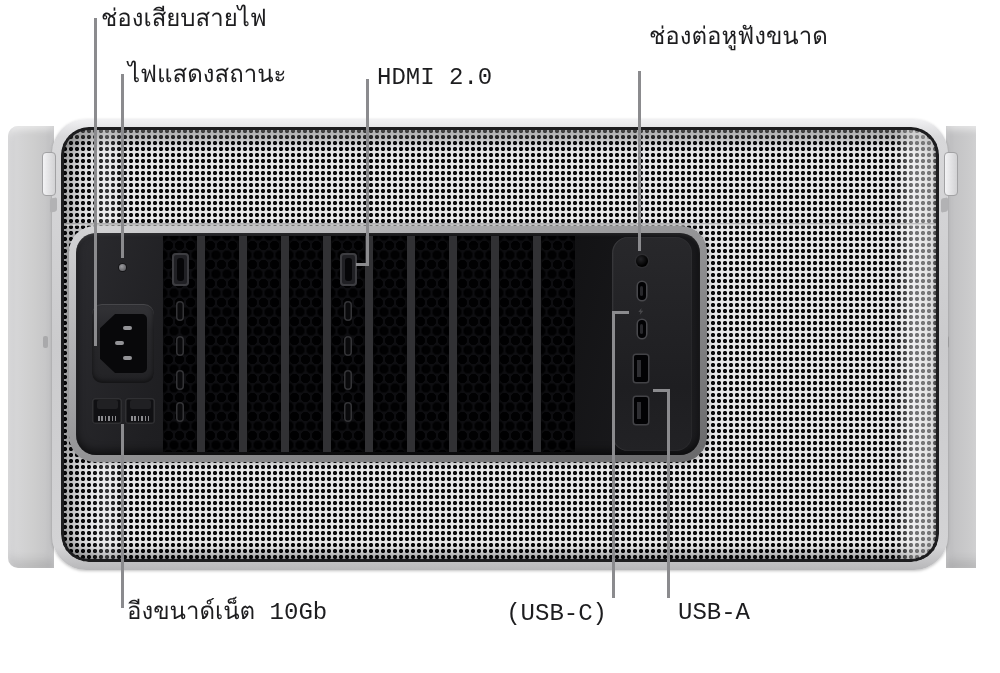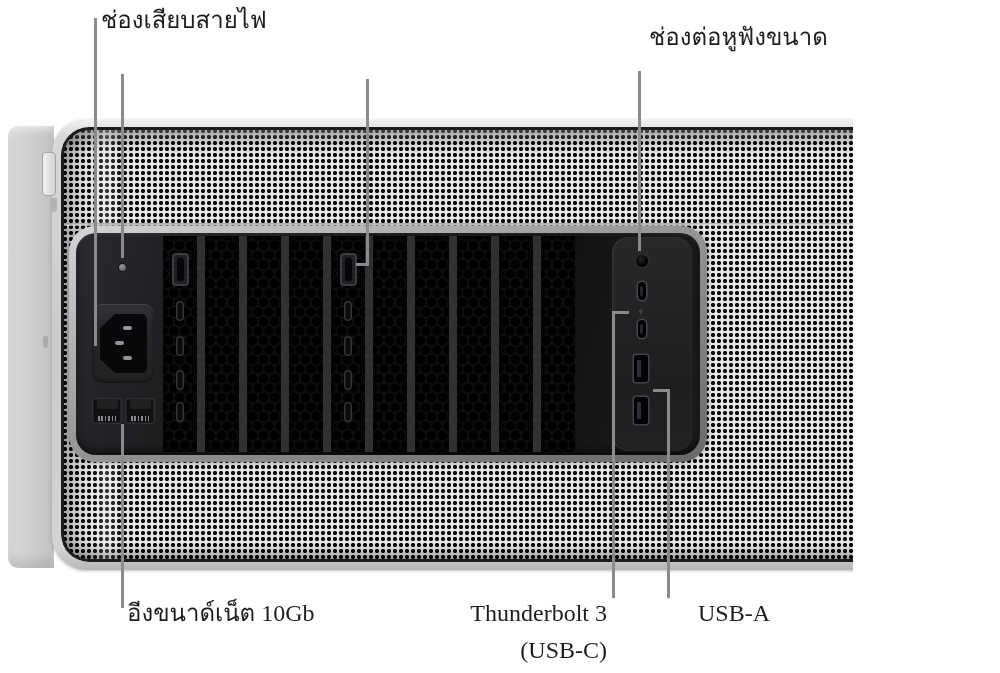--- a/index.html
+++ b/index.html
@@ -1,17 +1,17 @@
 <!DOCTYPE html>
 <html><head>
 <meta charset="utf-8">
 <style>
   html,body{margin:0;padding:0;background:#fff;}
-  .stage{position:relative;width:853px;height:673px;background:#ffffff;overflow:hidden;
-         font-family:Liberation Serif, serif;color:#1d1d1f;}
+  .stage{position:relative;width:976px;height:673px;background:#ffffff;overflow:hidden;
+         font-family:Liberation Mono, monospace;color:#1d1d1f;}
 
   
   .slab{position:absolute;top:126px;height:442px;width:46px;z-index:1;}
   .slab.left{left:8px;border-radius:10px 0 0 10px;
     background:linear-gradient(90deg,#d9d9db,#cecece 55%,#c2c2c4);
     box-shadow:inset 0 -8px 10px rgba(0,0,0,.10),inset 0 4px 6px rgba(255,255,255,.5);}
   .slab.right{left:946px;border-radius:0 10px 10px 0;
     background:linear-gradient(270deg,#dcdcde,#cccccd 45%,#bfbfc1);
     box-shadow:inset 0 -8px 10px rgba(0,0,0,.10),inset 0 4px 6px rgba(255,255,255,.5);}
   .latch{position:absolute;width:14px;height:44px;top:152px;border-radius:4px;z-index:3;
@@ -96,29 +96,30 @@
   .lbl{position:absolute;z-index:21;font-size:24px;line-height:30px;white-space:nowrap;color:#1d1d1f;}
   .lbl.two{line-height:37px;}
   .lbl.right{text-align:right;}
 </style>
 </head>
 <body>
 
 <div class="stage">
 
   <div class="lbl" style="left:101px;top:5px">ช่องเสียบสายไฟ</div>
+  <div class="lbl" style="left:128px;top:61px">ไฟแสดงสถานะ</div>
+  <div class="lbl" style="left:377px;top:63px">HDMI 2.0</div>
   <div class="lbl two" style="left:649px;top:19px">
     <div>ช่องต่อหูฟังขนาด</div>
   </div>
   <div class="lbl" style="left:127px;top:598px">อีงขนาด์เน็ต 10Gb</div>
   <div class="lbl two right" style="left:377px;top:595px;width:230px">
-    <div>Thunderbolt 3</div>
     <div>(USB-C)</div>
   </div>
-  <div class="lbl" style="left:698px;top:598px">USB-A</div>
+  <div class="lbl" style="left:678px;top:598px">USB-A</div>
 
   <div class="cline v" style="left:94px;top:18px;height:328px"></div>
   <div class="cline v" style="left:121px;top:74px;height:184px"></div>
   <div class="cline v" style="left:366px;top:79px;height:187px"></div>
   <div class="cline h" style="left:356px;top:263px;width:13px"></div>
   <div class="cline v" style="left:638px;top:71px;height:180px"></div>
   <div class="cline v" style="left:121px;top:424px;height:184px"></div>
   <div class="cline v" style="left:612px;top:311px;height:287px"></div>
   <div class="cline h" style="left:612px;top:311px;width:17px"></div>
   <div class="cline v" style="left:667px;top:389px;height:209px"></div>

